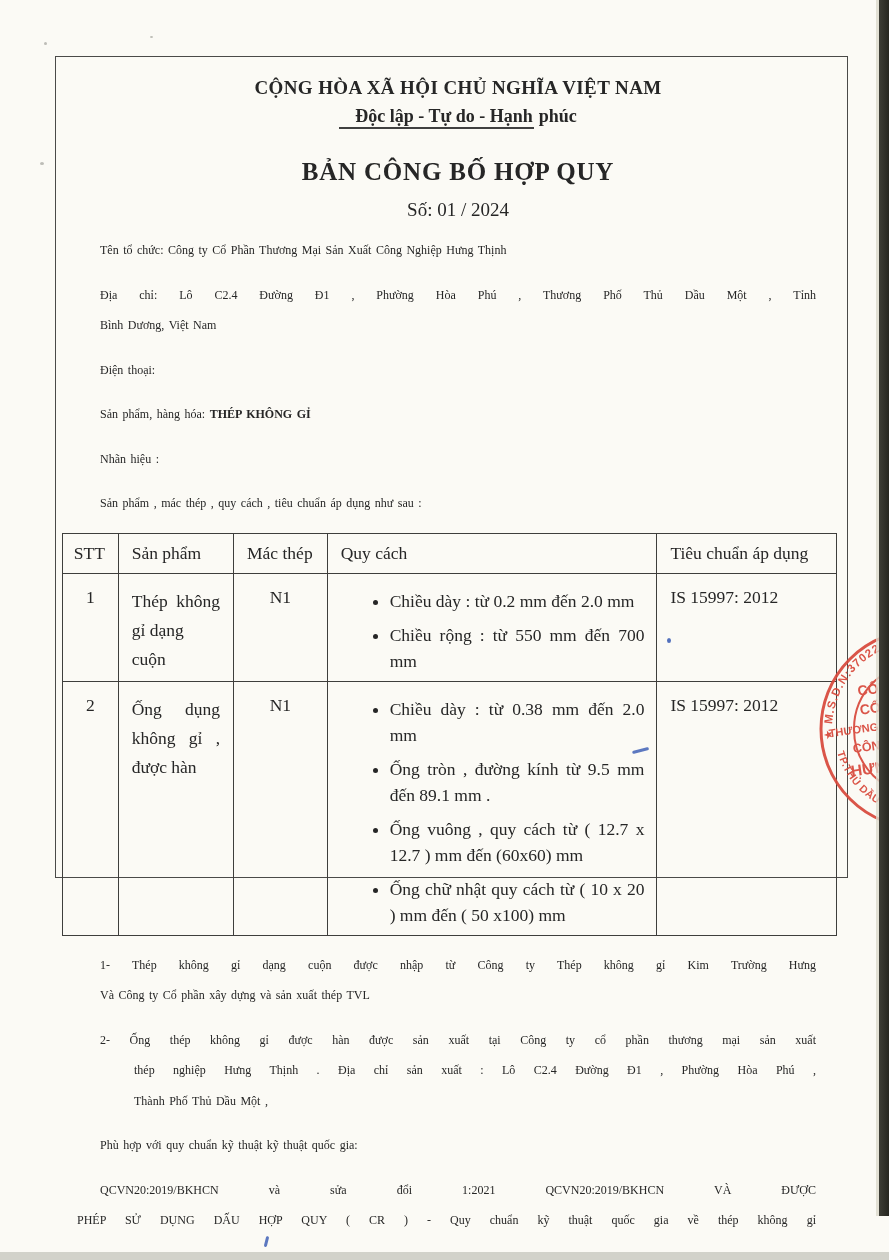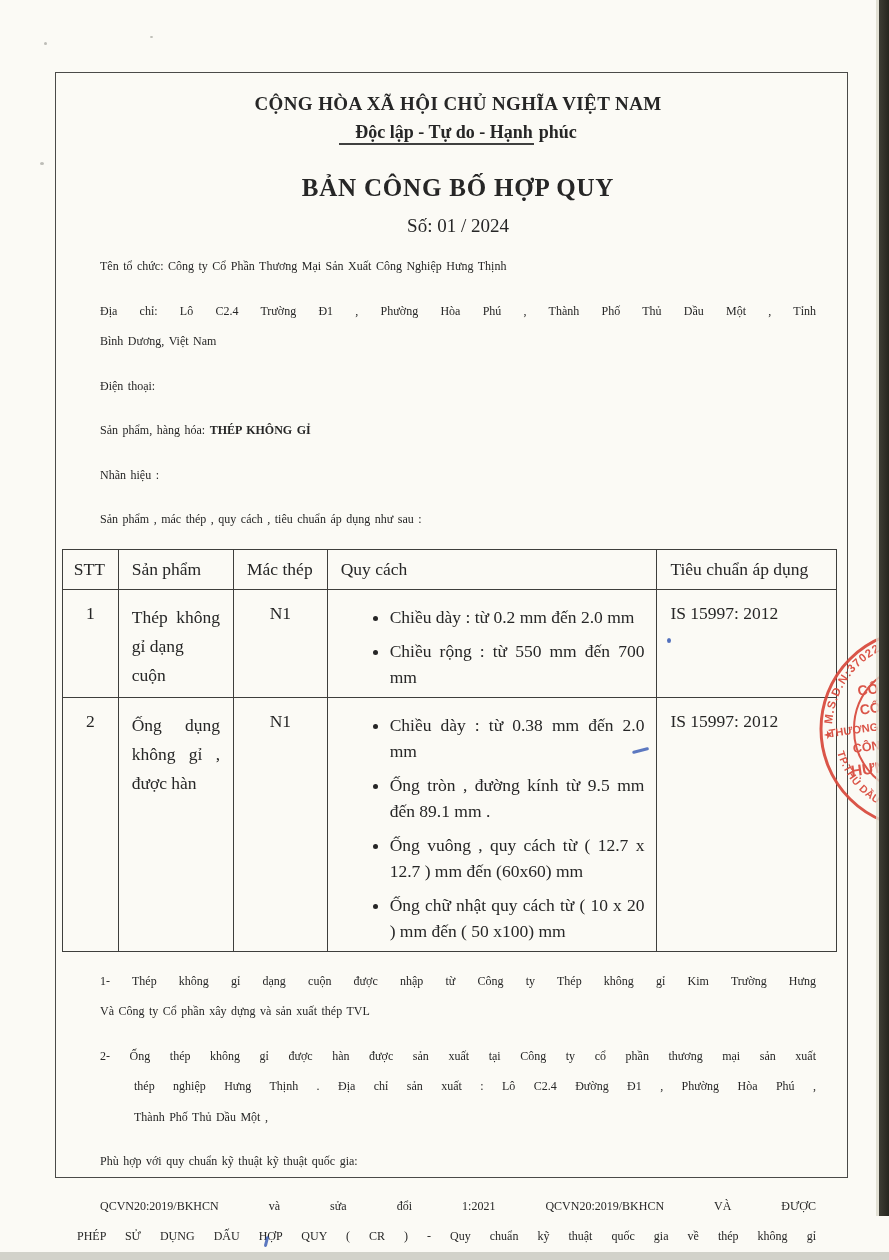--- a/index.html
+++ b/index.html
@@ -5,21 +5,21 @@
   html,body{margin:0;padding:0;}
   body{
     width:889px;height:1260px;position:relative;overflow:hidden;
     background:#fbfaf5;
     font-family:"Liberation Serif","DejaVu Serif",serif;
     color:#262626;
   }
   .speck{position:absolute;background:#8a8a84;border-radius:50%;opacity:.55;}
   
   .doc-border{
-    position:absolute;left:55px;top:72px;width:793px;height:1106px;
+    position:absolute;left:55px;top:56px;width:793px;height:822px;
     box-sizing:border-box;border:1.6px solid #4a4a48;
     background:transparent;
   }
   .doc-inner{padding:10px 17px 0 30px;}
   .nat-title{font-size:19px;font-weight:bold;text-align:center;margin:10px 0 0 0;line-height:22px;letter-spacing:.4px;}
   .motto{font-size:18px;font-weight:bold;text-align:center;margin:6px 0 0 0;line-height:23px;}
   .motto .u{border-bottom:2px solid #404040;padding:0 1px 1px 16px;}
   .motto .tail{padding-left:5px;}
   .doc-title{font-size:25px;font-weight:bold;text-align:center;margin:30px 0 12px 0;line-height:28px;letter-spacing:.8px;}
   .doc-no{font-size:19px;text-align:center;margin:7px 0 0 0;line-height:23px;}
@@ -75,21 +75,21 @@
   <div class="doc-inner">
 
     <div class="nat-title">CỘNG HÒA XÃ HỘI CHỦ NGHĨA VIỆT NAM</div>
     <div class="motto"><span class="u">Độc lập - Tự do - Hạnh</span><span class="tail">phúc</span></div>
 
     <div class="doc-title">BẢN CÔNG BỐ HỢP QUY</div>
     <div class="doc-no">Số: 01 / 2024</div>
 
     <p class="b mt12">Tên tổ chức: Công ty Cổ Phần Thương Mại Sản Xuất Công Nghiệp Hưng Thịnh</p>
     <p class="b">
-        <span class="jl">Địa chỉ: Lô C2.4 Trường Đ1 , Phường Hòa Phú , Thành Phố Thủ Dầu Một , Tỉnh</span>
+        <span class="jl">Địa chỉ: Lô C2.4 Đường Đ1 , Phường Hòa Phú , Thương Phố Thủ Dầu Một , Tỉnh</span>
         <span class="ln">Bình Dương, Việt Nam</span>
       </p>
     <p class="b">Điện thoại:</p>
     <p class="b ind" style="margin-top:3px;"><span>Sản phẩm, hàng hóa:</span> <b>THÉP KHÔNG GỈ</b></p>
     <p class="b ind">Nhãn hiệu :</p>
     <p class="b ind">Sản phẩm , mác thép , quy cách , tiêu chuẩn áp dụng như sau :</p>
 
     <div class="tbl-wrap">
       <table>
         <colgroup>

